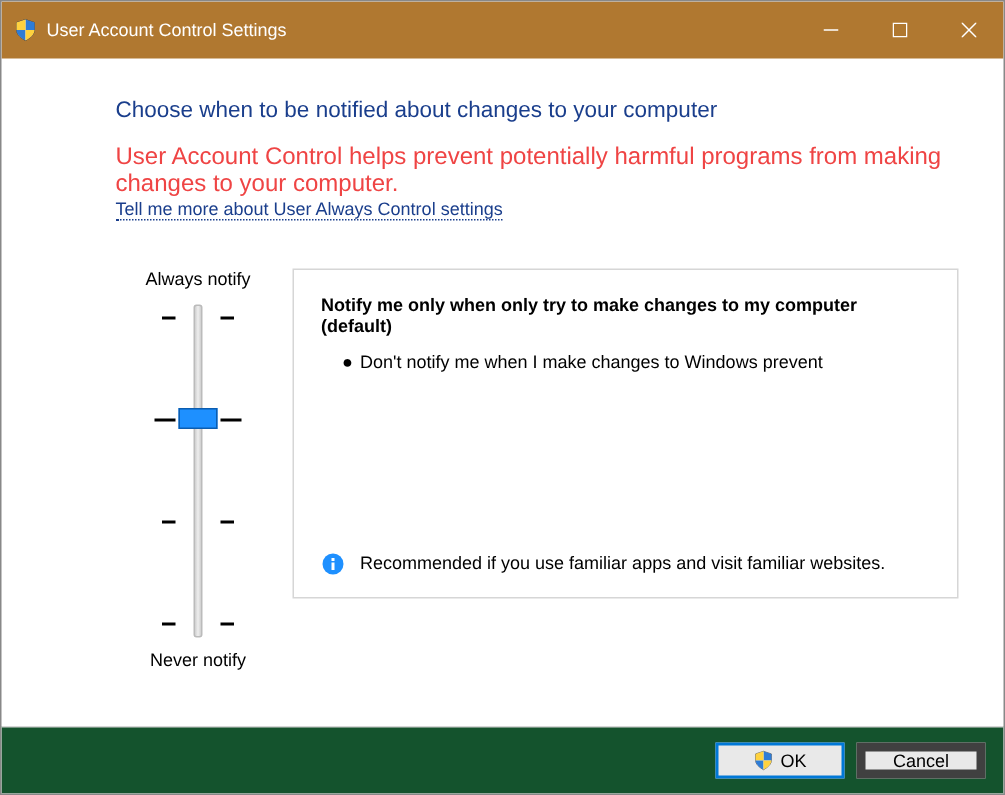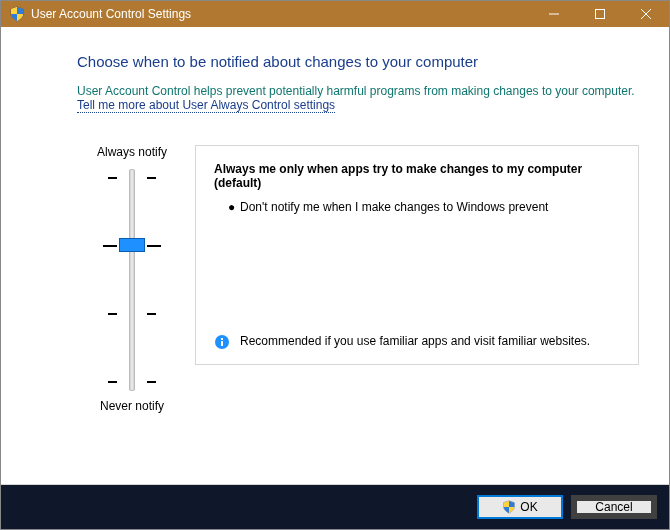--- a/index.html
+++ b/index.html
@@ -1,27 +1,27 @@
 <!DOCTYPE html>
 <html><head>
 <meta charset="utf-8">
 <style>
   html,body{margin:0;padding:0;font-family:"Segoe UI",Arial,sans-serif;font-size:12px;color:#000;}
   body{width:670px;height:530px;background:#fff;position:relative;overflow:hidden;border:1px solid #888;box-sizing:border-box;}
   
-  .titlebar{height:26px;background:#b07830;color:#fff;display:flex;align-items:center;}
+  .titlebar{height:38px;background:#b07830;color:#fff;display:flex;align-items:center;}
   .titlebar .icon{width:16px;height:16px;margin:0 6px 0 8px;position:relative;}
   .titlebar .title{flex:1;font-size:12px;color:#fff;}
   .winbtns{display:flex;height:100%;}
   .winbtn{width:46px;height:100%;display:flex;align-items:center;justify-content:center;color:#fff;}
   .winbtn svg{stroke:#fff;}
   
   .content{padding:26px 30px 0 76px;}
   .heading{color:#1a3e8c;font-size:15px;margin-bottom:14px;}
-  .intro{font-size:12px;color:#0f766e;}
+  .intro{font-size:16px;color:#ef4444;}
   .link{color:#1a3e8c;text-decoration:none;border-bottom:1px dotted #1a3e8c;display:inline-block;}
   .body{display:flex;margin-top:32px;}
   
   .slidercol{width:110px;}
   .lbl-top,.lbl-bot{font-size:12px;text-align:center;}
   .lbl-top{margin-bottom:10px;}
   .lbl-bot{margin-top:10px;}
   .slider-area{height:220px;display:flex;justify-content:center;position:relative;}
   .track{width:4px;height:100%;background:linear-gradient(to right,#cfcfcf,#eee,#cfcfcf);border:1px solid #bbb;border-radius:2px;position:relative;}
   .tick{position:absolute;left:50%;height:2px;background:#000;}
@@ -32,21 +32,21 @@
   .tick.sel.r{transform:translateX(15px);}
   .thumb{position:absolute;left:50%;transform:translate(-50%,-50%);width:24px;height:12px;background:#1e90ff;border:1px solid #0b5db0;}
   
   .panel{flex:1;border:1px solid #d6d6d6;padding:16px 18px 14px 18px;height:220px;box-sizing:border-box;position:relative;margin-left:8px;}
   .panel-title{font-weight:bold;font-size:12px;margin-bottom:10px;}
   .bullet{display:flex;margin-left:14px;font-size:12px;}
   .bullet .dot{width:12px;}
   .reco{position:absolute;left:18px;right:18px;bottom:14px;display:flex;font-size:12px;}
   .reco .icon{width:16px;height:16px;margin-right:10px;flex:none;}
   
-  .footer{position:absolute;left:0;right:0;bottom:0;height:44px;border-top:1px solid #d6d6d6;background:#0f172a;display:flex;align-items:center;justify-content:flex-end;padding:0 12px;gap:8px;}
+  .footer{position:absolute;left:0;right:0;bottom:0;height:44px;border-top:1px solid #d6d6d6;background:#14532d;display:flex;align-items:center;justify-content:flex-end;padding:0 12px;gap:8px;}
   .btn{min-width:86px;height:24px;background:#e9e9e9;border:6px solid #404040;font-size:12px;display:flex;align-items:center;justify-content:center;padding:0 10px;box-sizing:border-box;}
   .btn.primary{border:1px solid #0078d7;box-shadow:0 0 0 1px #0078d7 inset;}
   .btn .shield{width:14px;height:14px;margin-right:4px;}
 </style>
 </head>
 <body>
 
 <div class="titlebar">
   <span class="icon">
     <svg viewBox="0 0 16 16" width="16" height="16">
@@ -97,21 +97,21 @@
         <div class="tick l" style="top:144px"></div>
           <div class="tick r" style="top:144px"></div>
         <div class="tick l" style="top:212px"></div>
           <div class="tick r" style="top:212px"></div>
         <div class="thumb" style="top:76px"></div>
       </div>
       <div class="lbl-bot">Never notify</div>
     </div>
 
     <div class="panel">
-      <div class="panel-title">Always me only when apps try to make changes to my computer (default)</div>
+      <div class="panel-title">Notify me only when only try to make changes to my computer (default)</div>
       <div class="bullet">
         <span class="dot">●</span>
         <span>Don't notify me when I make changes to Windows prevent</span>
       </div>
       <div class="reco">
         <span class="icon">
           <svg viewBox="0 0 16 16" width="16" height="16">
             <circle cx="8" cy="8" r="7" fill="#1e90ff"></circle>
             <rect x="7" y="7" width="2" height="5" fill="#fff"></rect>
             <rect x="7" y="4" width="2" height="2" fill="#fff"></rect>

